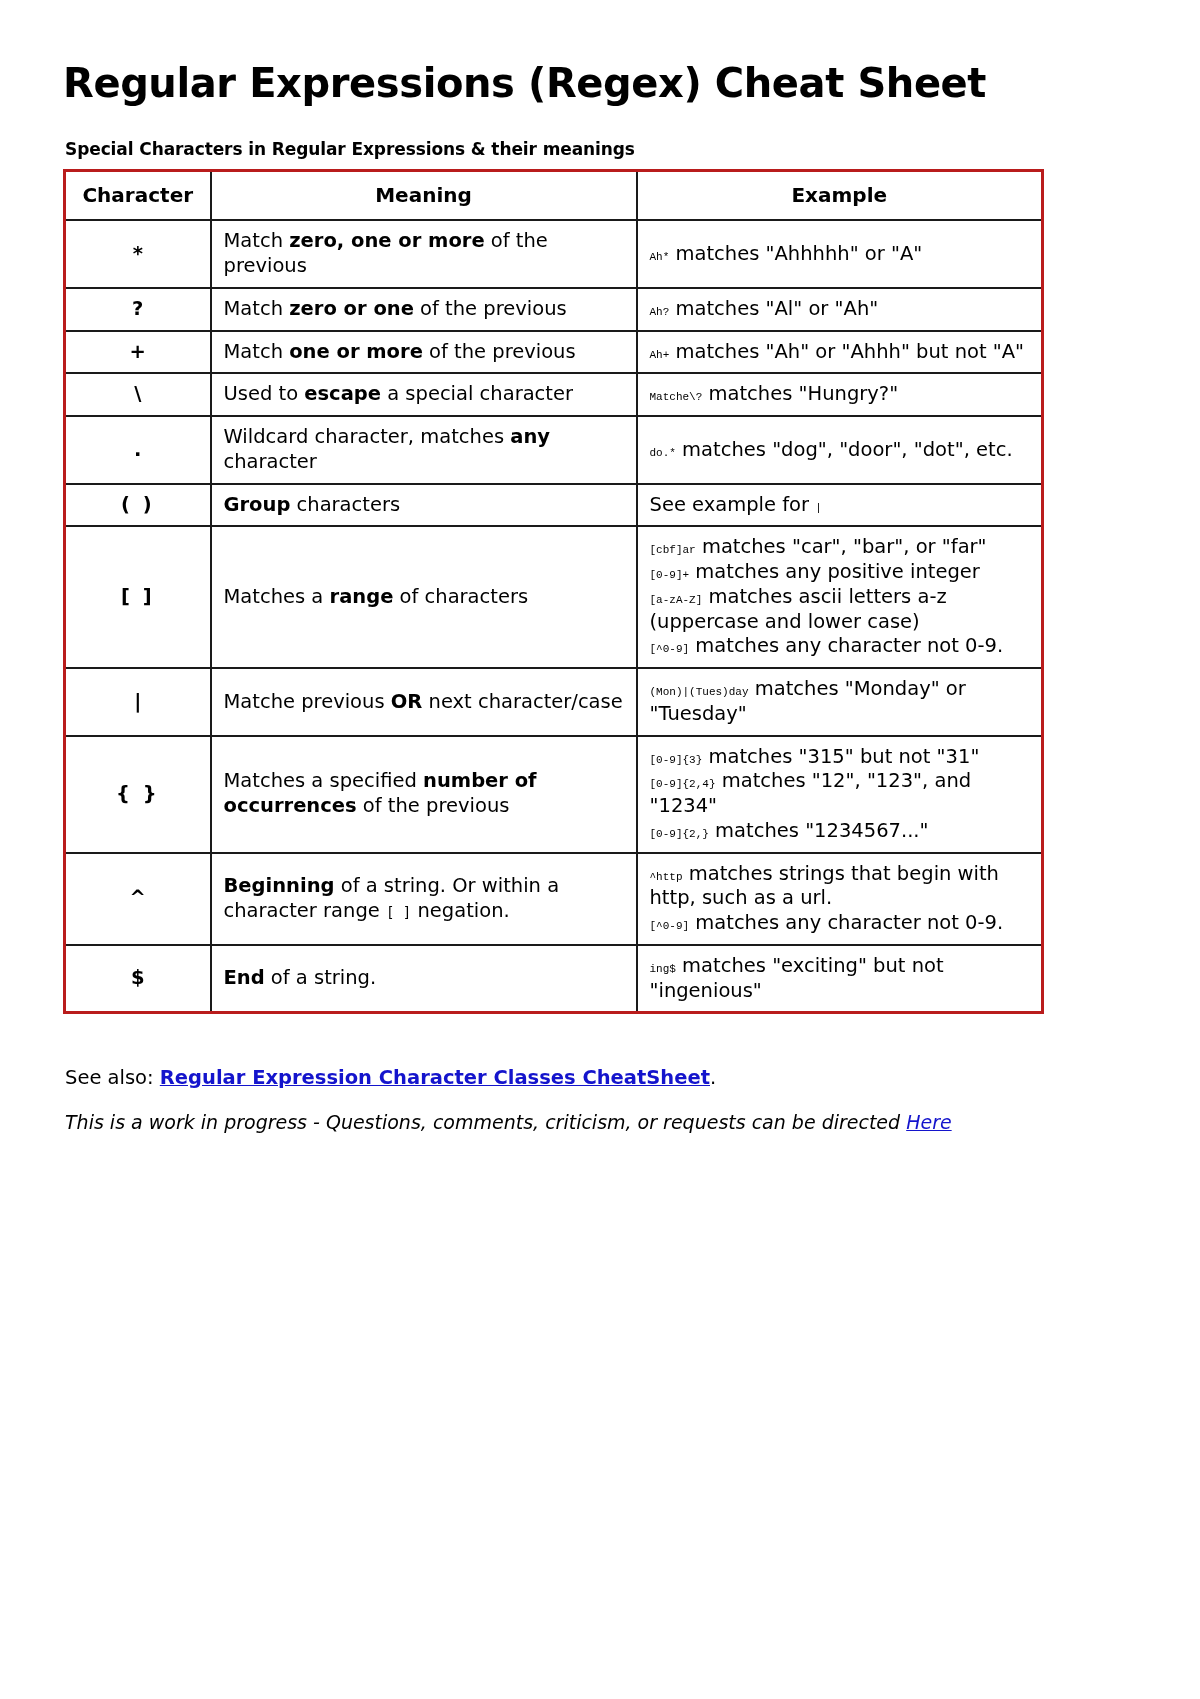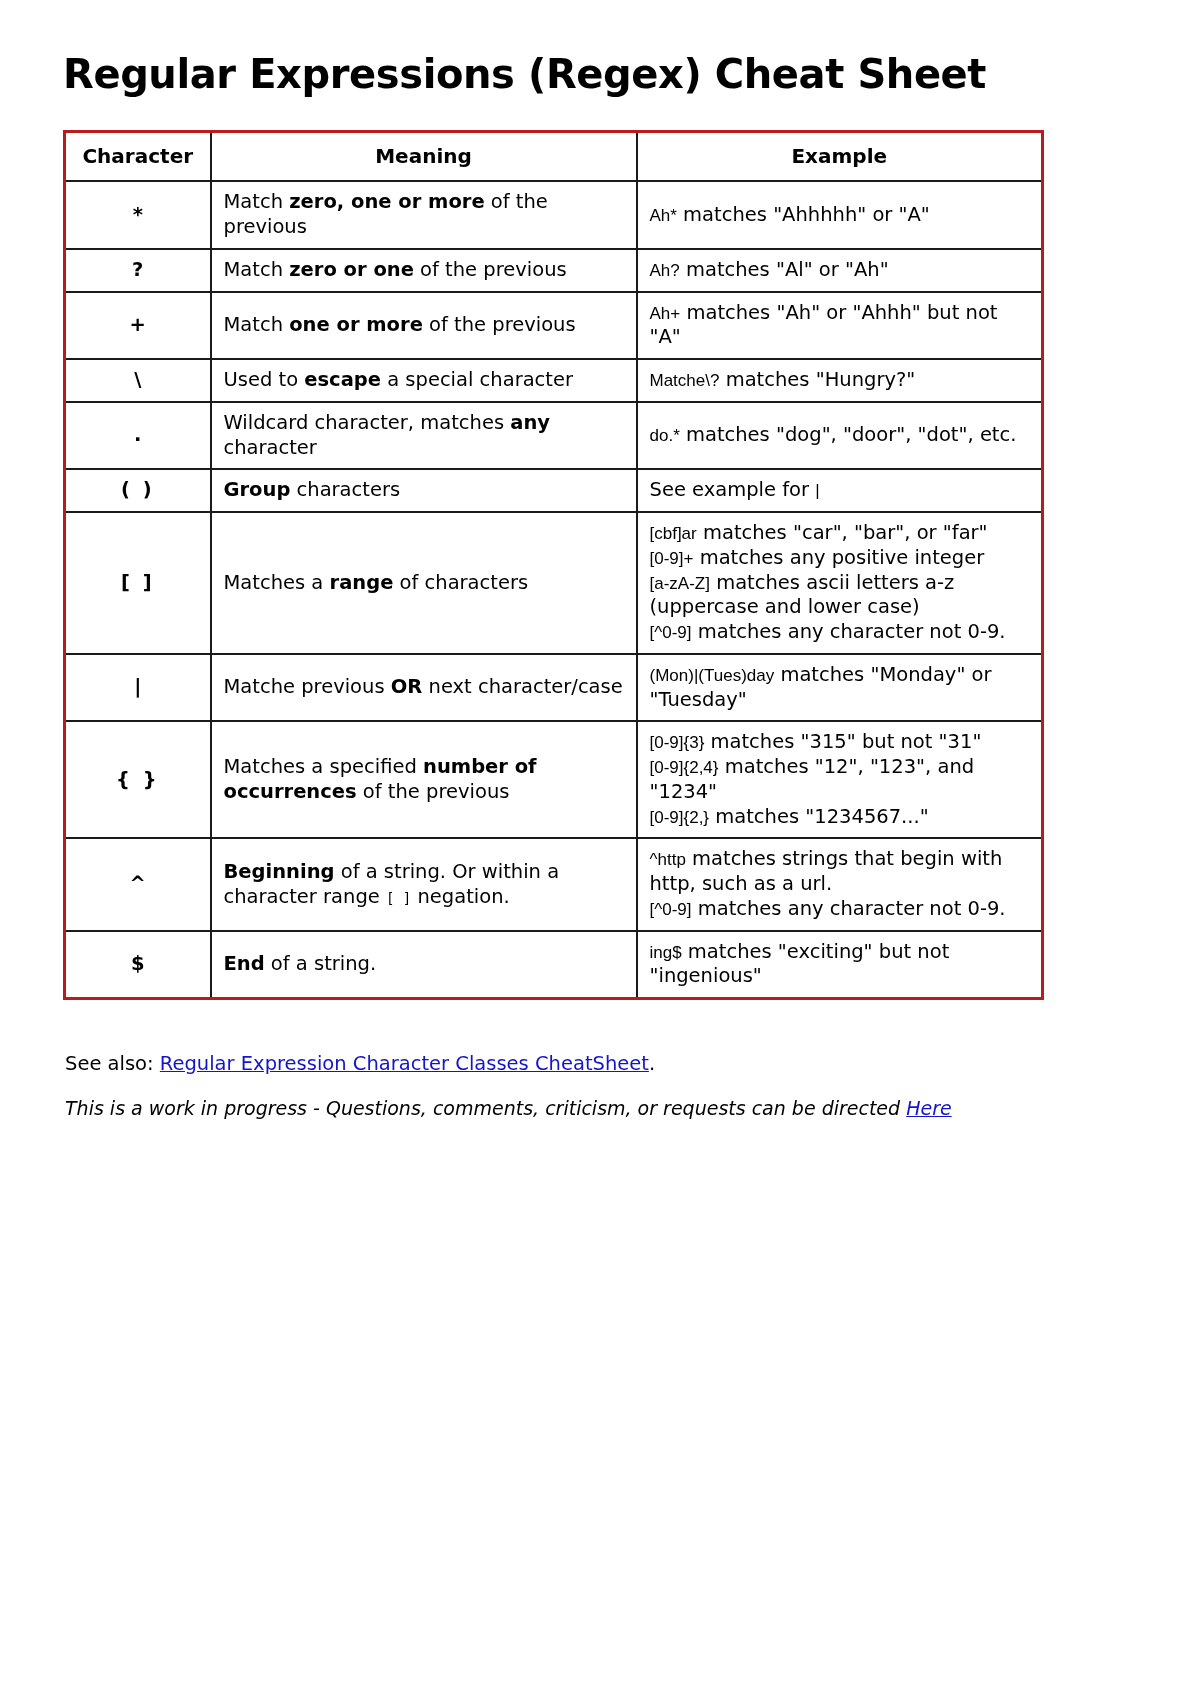--- a/index.html
+++ b/index.html
@@ -11,20 +11,21 @@
   body {
     width: 1200px;
     height: 1699px;
     font-family: "DejaVu Sans", sans-serif;
     color: #000000;
     position: relative;
     overflow: hidden;
   }
   .page {
     padding: 52px 88px 0 63px;
+    margin-top: 9px;
   }
   .doc-title {
     font-family: "DejaVu Sans", sans-serif;
     font-size: 40px;
     font-weight: bold;
     letter-spacing: -0.4px;
     margin: 0 0 34px 0;
     line-height: 1.1;
   }
   .subtitle {
@@ -69,40 +70,40 @@
   td.char-cell.thin { letter-spacing: 0; }
   td.meaning-cell {
     text-align: left;
   }
   td.example-cell {
     text-align: left;
   }
   td.example-cell .exline { display: block; }
   b { font-weight: bold; }
   code, .mono {
-    font-family: Liberation Sans, sans-serif;
-    font-size: 17px;
+    font-family: Liberation Mono, monospace;
+    font-size: 11px;
     letter-spacing: 0;
   }
   .mono-sm {
     font-family: "DejaVu Sans Mono", monospace;
     font-size: 14px;
   }
 
   .footer {
     margin-top: 52px;
     padding-left: 2px;
   }
   .see-also {
     font-size: 19.5px;
     margin-bottom: 22px;
   }
   .see-also a {
     color: #1414cc;
-    font-weight: normal;
+    font-weight: bold;
     text-decoration: underline;
   }
   .wip {
     font-size: 19px;
     font-style: italic;
     margin-bottom: 26px;
   }
   .wip a {
     color: #1414cc;
     text-decoration: underline;
@@ -118,20 +119,21 @@
     text-decoration: underline;
   }
 </style>
 </head>
 <body>
 
 <div class="page">
 
   <h1 class="doc-title">Regular Expressions (Regex) Cheat Sheet</h1>
 
+  <div class="subtitle">Special Characters in Regular Expressions &amp; their meanings</div>
 
   <table class="regex-table">
     <colgroup>
       <col class="c-char">
         <col class="c-mean">
         <col class="c-ex">
     </colgroup>
     <thead>
       <tr>
         <th>Character</th>

